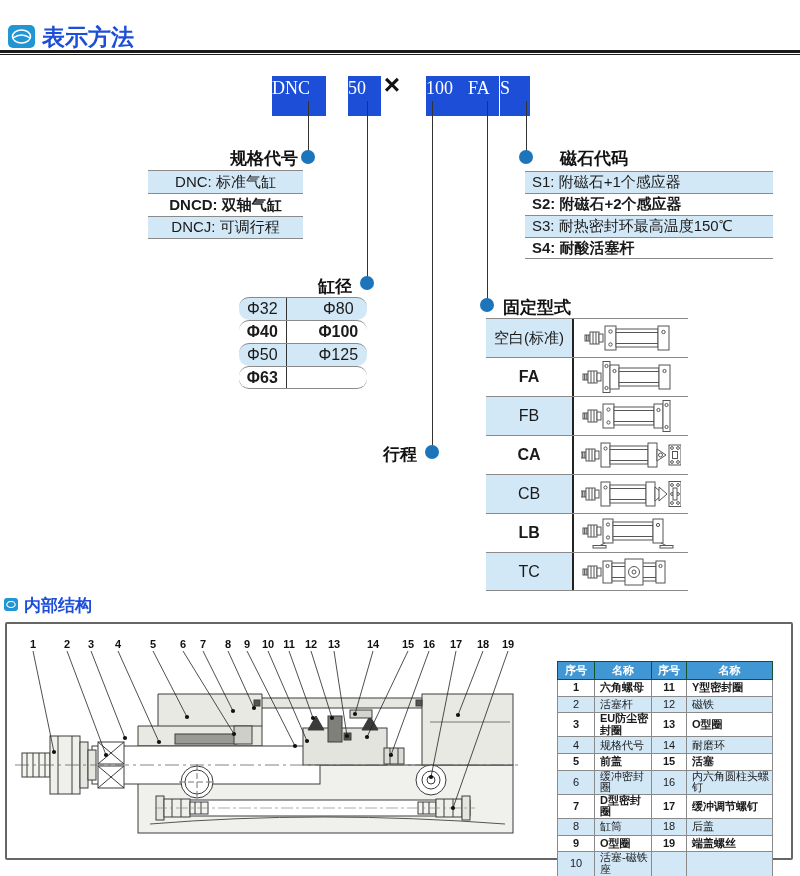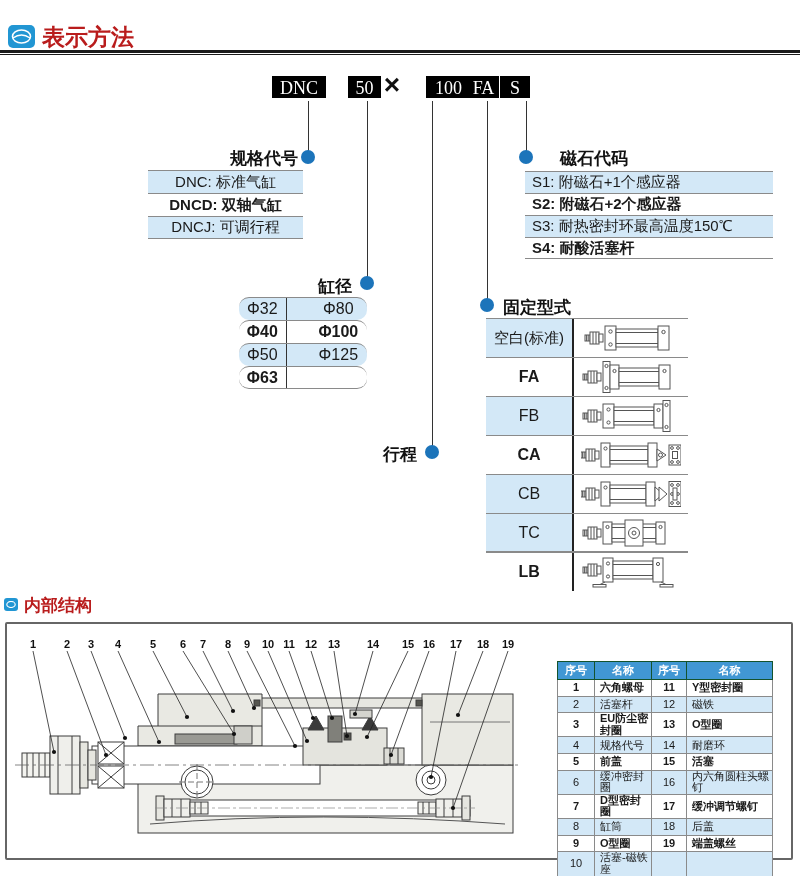--- a/index.html
+++ b/index.html
@@ -1,27 +1,27 @@
 <!DOCTYPE html>
 <html><head>
 <meta charset="utf-8">
 <style>
   html,body{margin:0;padding:0;background:#fff;}
   .stage{position:relative;width:800px;height:876px;background:#fff;overflow:hidden;
          font-family:"Liberation Sans",sans-serif;color:#1a1a1a;}
   .abs{position:absolute;}
 
   
-  .sec-title{font-family:"Liberation Serif",serif;font-weight:bold;color:#b91c1c;}
+  .sec-title{font-family:"Liberation Serif",serif;font-weight:bold;color:#1d4ed8;}
   .hline{position:absolute;left:0;width:800px;background:#1a1a1a;}
   .logo{position:absolute;border-radius:5px;background:#2196d3;display:flex;align-items:center;justify-content:center;}
 
   
-  .mbox{position:absolute;top:76px;height:22px;background:#000000;color:#fff;
-        font-family:"Liberation Serif",serif;font-size:18px;line-height:25px;text-align:center;}
+  .mbox{position:absolute;top:76px;height:40px;background:#1d4ed8;color:#fff;
+        font-family:"Liberation Serif",serif;font-size:18px;line-height:25px;}
   .times{position:absolute;top:70px;font-size:28px;font-weight:bold;color:#111;line-height:30px;}
 
   
   .vline{position:absolute;width:1px;background:#333;}
   .dot{position:absolute;width:14px;height:14px;border-radius:50%;background:#1c74ba;}
 
   .lbl{position:absolute;font-size:17px;font-weight:bold;color:#111;white-space:nowrap;}
 
   
   .trow{box-sizing:border-box;border-top:1px solid #8a8a8a;display:flex;align-items:center;}
@@ -256,56 +256,56 @@
             <circle cx="97" cy="8" r="1.4"></circle>
             <circle cx="91" cy="17" r="1.4"></circle>
             <circle cx="97" cy="17" r="1.4"></circle>
             <circle cx="91" cy="26" r="1.4"></circle>
             <circle cx="97" cy="26" r="1.4"></circle>
             <rect x="92" y="11" width="4" height="12"></rect>
         </svg>
       </span>
     </div>
 
-    <div class="trow last">
-      <span class="mount-lab bgb">TC</span>
-      <span class="mount-dia">
-        <svg class="mountsvg" width="100" height="34" viewBox="0 0 100 34" stroke="#555" fill="#fff" stroke-width="1">
-          <use href="#rodnut" x="2" y="9"></use>
-          <rect x="22" y="6" width="9" height="22"></rect>
-            <circle cx="26.5" cy="11" r="1.6"></circle>
-          <rect x="31" y="8" width="44" height="18"></rect>
-            <line x1="31" y1="11.5" x2="75" y2="11.5"></line>
-            <line x1="31" y1="22.5" x2="75" y2="22.5"></line>
-          <rect x="44" y="4" width="18" height="26"></rect>
-            <circle cx="53" cy="17" r="5.5"></circle>
-            <circle cx="53" cy="17" r="2"></circle>
-          <rect x="75" y="6" width="9" height="22"></rect>
-            <circle cx="79.5" cy="11" r="1.6"></circle>
-        </svg>
-      </span>
-    </div>
-
     <div class="trow">
       <span class="mount-lab bgw bold">LB</span>
       <span class="mount-dia">
         <svg class="mountsvg" width="100" height="34" viewBox="0 0 100 34" stroke="#555" fill="#fff" stroke-width="1">
           <use href="#rodnut" x="2" y="7"></use>
           <rect x="22" y="3" width="10" height="24"></rect>
             <circle cx="27" cy="8.5" r="1.6"></circle>
             <circle cx="27" cy="21.5" r="1.6"></circle>
           <rect x="32" y="6" width="40" height="18"></rect>
             <line x1="32" y1="9.5" x2="72" y2="9.5"></line>
             <line x1="32" y1="20.5" x2="72" y2="20.5"></line>
           <rect x="72" y="3" width="10" height="24"></rect>
             <circle cx="77" cy="9" r="1.6"></circle>
           <path d="M24,27 L18,30 L13,30" fill="none"></path>
             <rect x="12" y="29.5" width="13" height="2.5"></rect>
           <path d="M80,27 L86,30 L91,30" fill="none"></path>
             <rect x="79" y="29.5" width="13" height="2.5"></rect>
+        </svg>
+      </span>
+    </div>
+
+    <div class="trow last">
+      <span class="mount-lab bgb">TC</span>
+      <span class="mount-dia">
+        <svg class="mountsvg" width="100" height="34" viewBox="0 0 100 34" stroke="#555" fill="#fff" stroke-width="1">
+          <use href="#rodnut" x="2" y="9"></use>
+          <rect x="22" y="6" width="9" height="22"></rect>
+            <circle cx="26.5" cy="11" r="1.6"></circle>
+          <rect x="31" y="8" width="44" height="18"></rect>
+            <line x1="31" y1="11.5" x2="75" y2="11.5"></line>
+            <line x1="31" y1="22.5" x2="75" y2="22.5"></line>
+          <rect x="44" y="4" width="18" height="26"></rect>
+            <circle cx="53" cy="17" r="5.5"></circle>
+            <circle cx="53" cy="17" r="2"></circle>
+          <rect x="75" y="6" width="9" height="22"></rect>
+            <circle cx="79.5" cy="11" r="1.6"></circle>
         </svg>
       </span>
     </div>
   </div>
 
   <div class="logo" style="left:4px;top:598px;width:14px;height:13px;border-radius:3px;">
     <svg width="10" height="7" viewBox="0 0 21 15">
       <ellipse cx="10.5" cy="7.5" rx="9" ry="6.5" fill="none" stroke="#fff" stroke-width="2.4"></ellipse>
     </svg>
   </div>

